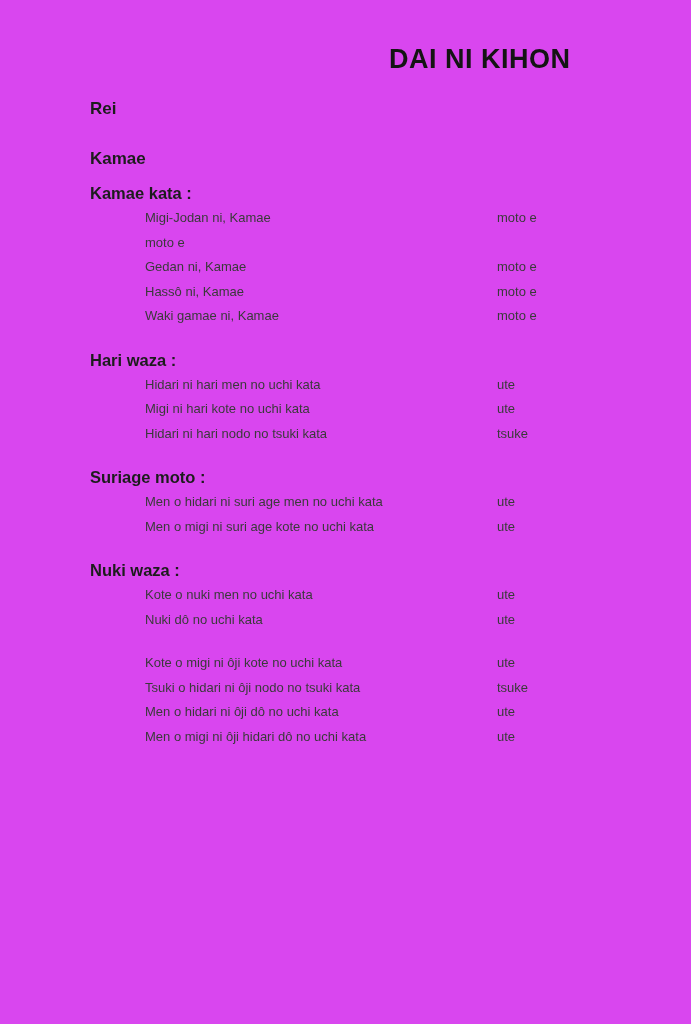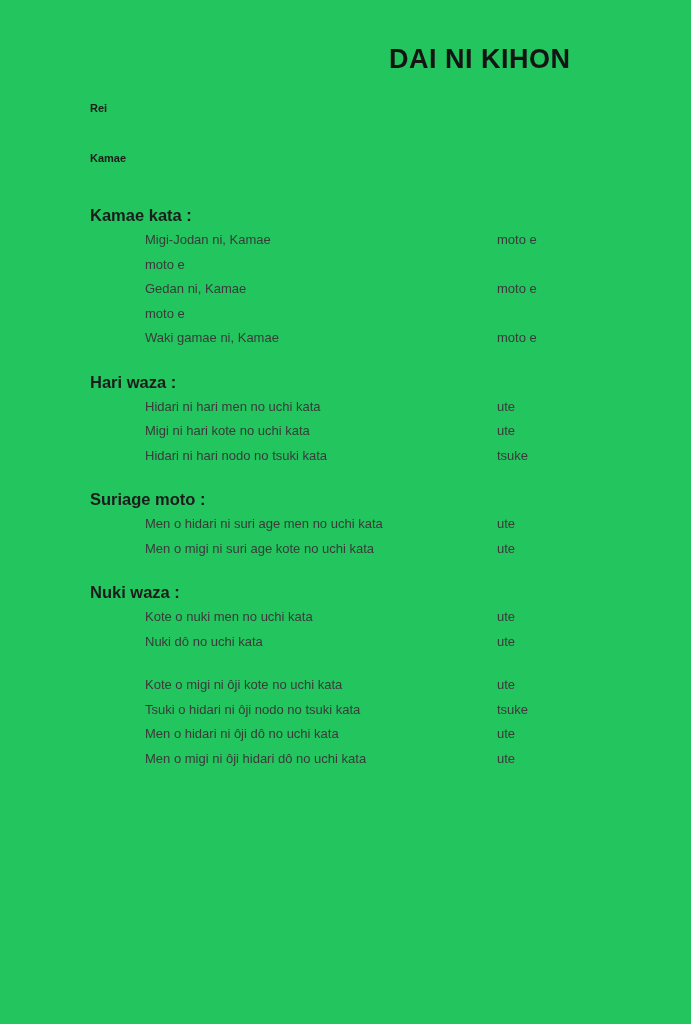--- a/index.html
+++ b/index.html
@@ -12,45 +12,45 @@
     height: 1024px;
     overflow: hidden;
     font-family: "Liberation Sans", sans-serif;
     color: #3a3a3a;
   }
   .page {
     box-sizing: border-box;
     width: 691px;
     height: 1024px;
     padding: 44px 30px 0 90px;
-    background: #22c55e;
+    background: #d946ef;
   }
   .title {
     margin: 0 0 0 299px;
     font-size: 27px;
     font-weight: bold;
     line-height: 30px;
     color: #141414;
     letter-spacing: 0.5px;
     white-space: nowrap;
   }
   .standalone-heading {
-    font-size: 11px;
+    font-size: 17px;
     font-weight: bold;
     line-height: 25px;
     color: #1c1c1c;
   }
   .standalone-heading.first {
     margin-top: 22px;
   }
   .standalone-heading.second {
     margin-top: 25px;
   }
   #sections {
-    margin-top: 32px;
+    margin-top: 10px;
   }
   .section {
     margin-bottom: 19px;
   }
   .section .heading {
     font-size: 16.5px;
     font-weight: bold;
     line-height: 25px;
     color: #1c1c1c;
   }
@@ -85,20 +85,21 @@
           <span class="call">moto e</span>
         </div>
         <div class="row">
           <span class="call">moto e</span>
         </div>
         <div class="row">
           <span class="name">Gedan ni, Kamae</span>
           <span class="call">moto e</span>
         </div>
         <div class="row">
+          <span class="name">Hassô ni, Kamae</span>
           <span class="call">moto e</span>
         </div>
         <div class="row">
           <span class="name">Waki gamae ni, Kamae</span>
           <span class="call">moto e</span>
         </div>
       </section>
       <section class="section">
         <div class="heading">Hari waza :</div>
         <div class="row">

